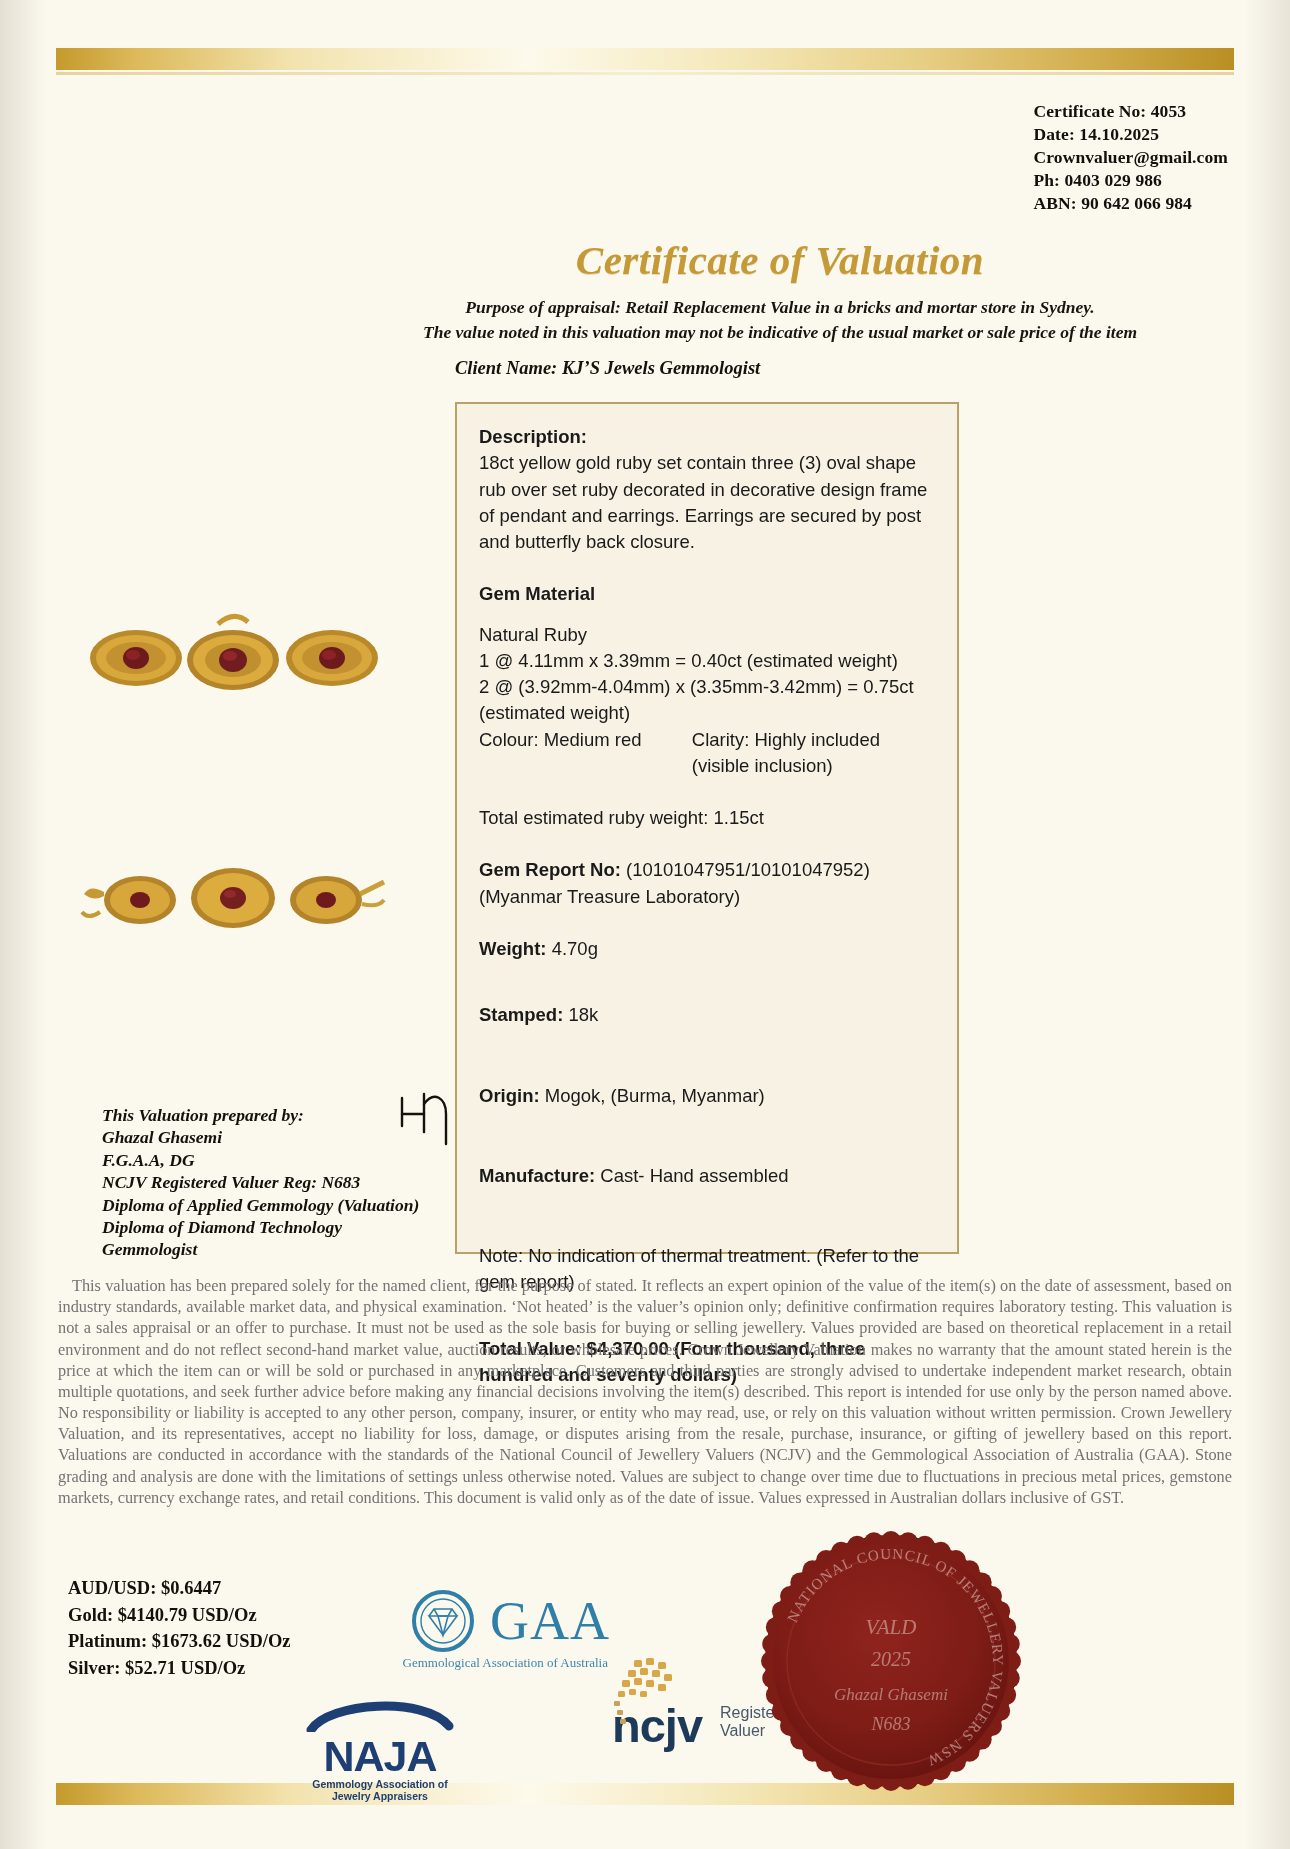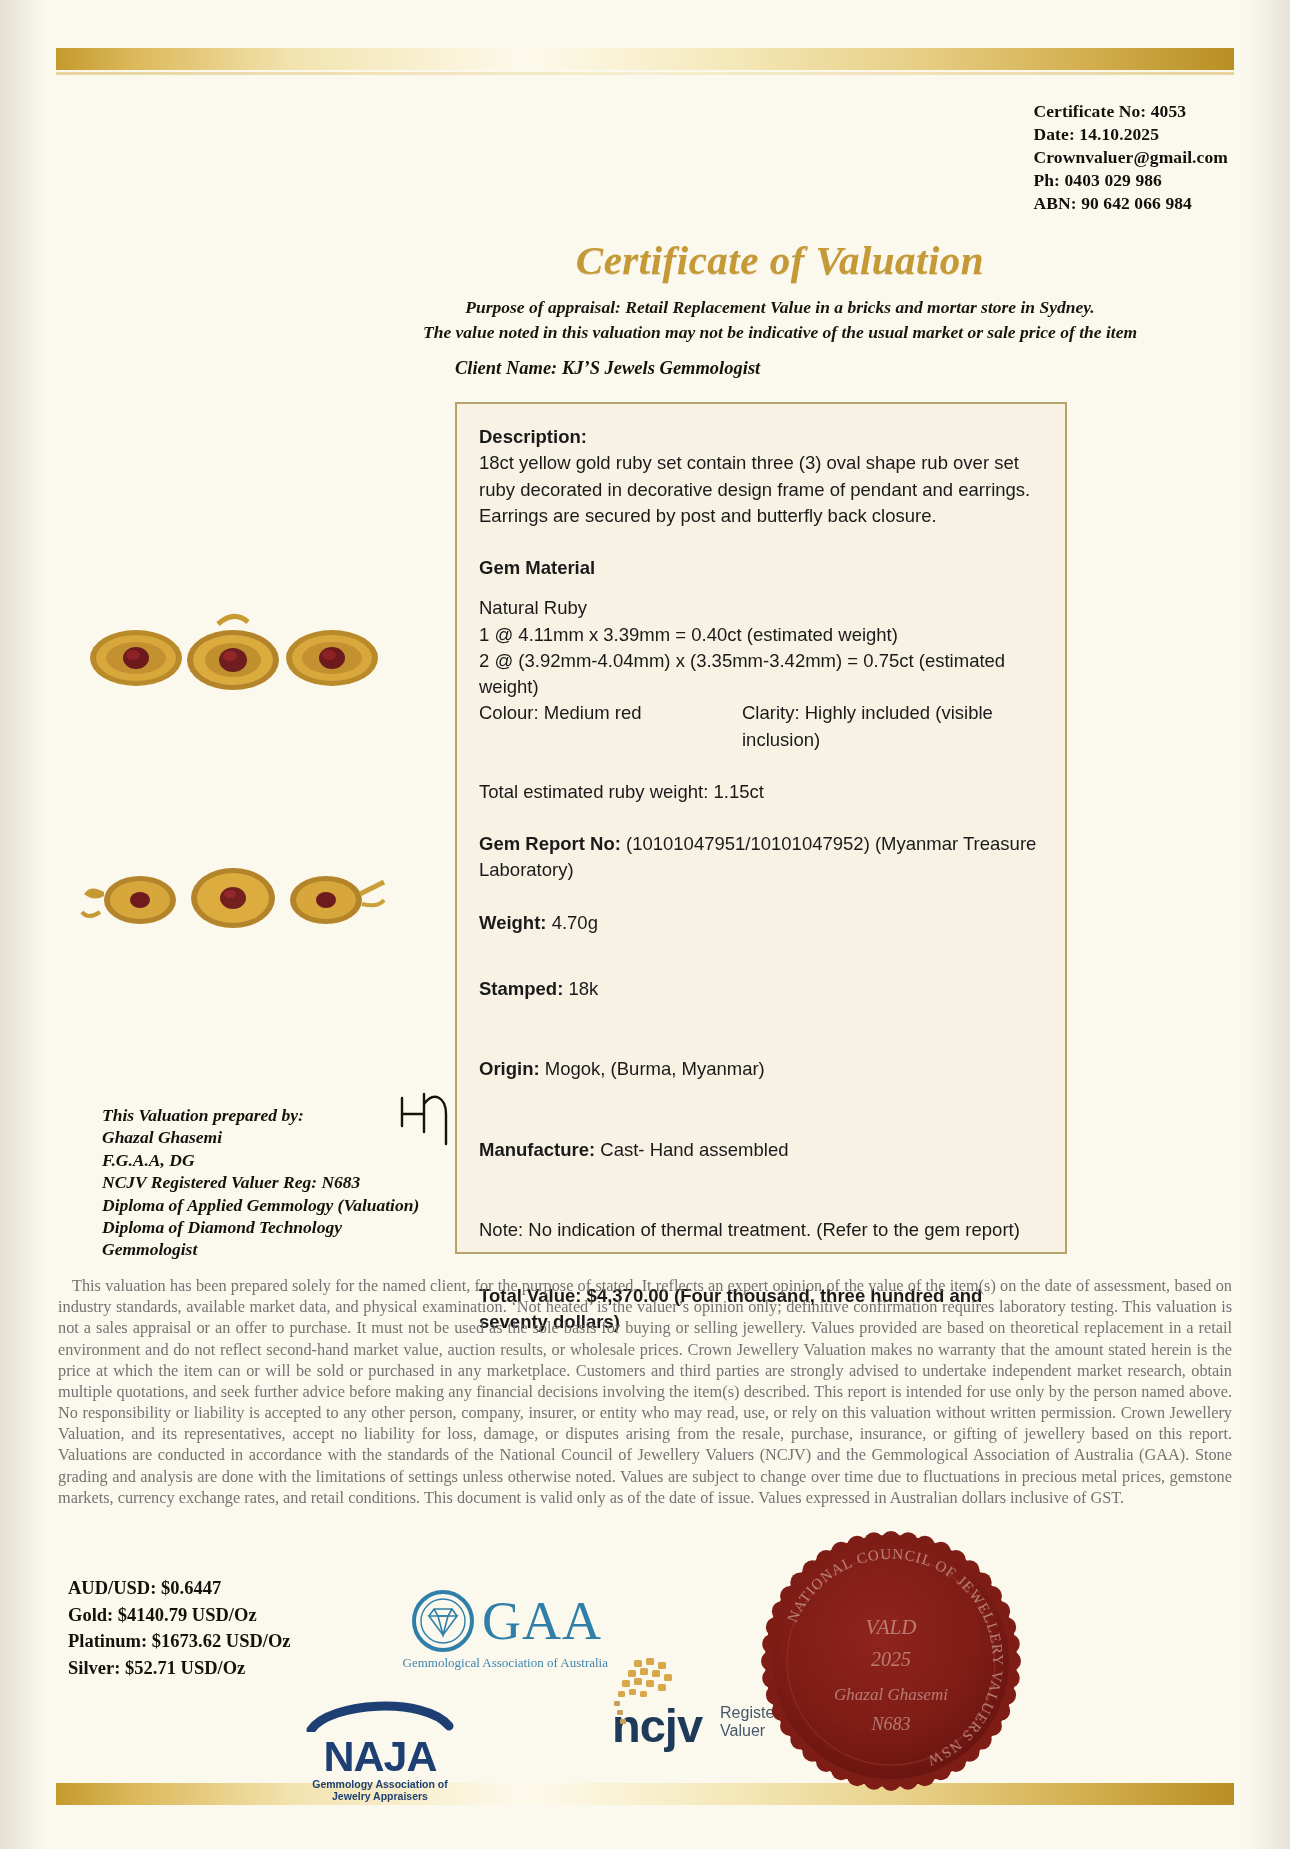--- a/index.html
+++ b/index.html
@@ -135,21 +135,21 @@
     position: absolute;
   }
   .photo-top { left: 78px; top: 598px; }
   .photo-bottom { left: 78px; top: 838px; }
 
   
   .desc-box {
     position: absolute;
     left: 455px;
     top: 402px;
-    width: 612px;
+    width: 504px;
     height: 852px;
     border: 2px solid #b9a268;
     background: #f7f2e4;
     box-sizing: border-box;
     padding: 20px 20px 16px 22px;
     font-family: "Liberation Sans", sans-serif;
     font-size: 18.5px;
     line-height: 1.42;
     color: #1a1a1a;
   }
@@ -206,21 +206,21 @@
     color: #14110c;
   }
 
   
   .gaa {
     position: absolute;
     left: 412px;
     top: 1590px;
     display: flex;
     align-items: center;
-    gap: 8px;
+    gap: 16px;
   }
   .gaa-text {
     font-family: "Liberation Serif", serif;
     font-size: 54px;
     color: #2f7fa8;
     letter-spacing: 1px;
     line-height: 1;
   }
   .gaa-caption {
     position: absolute;

